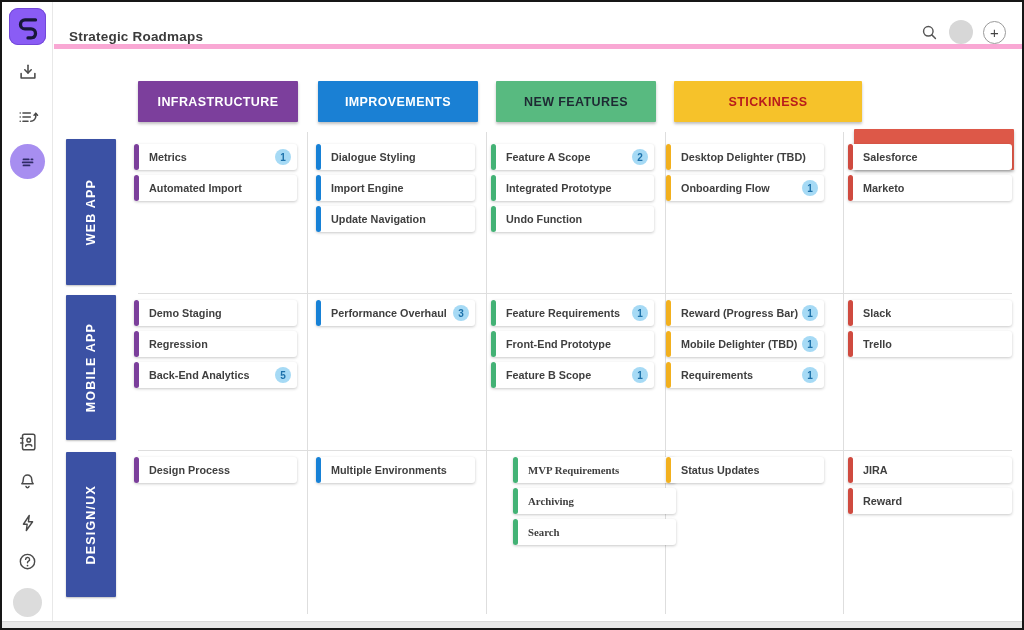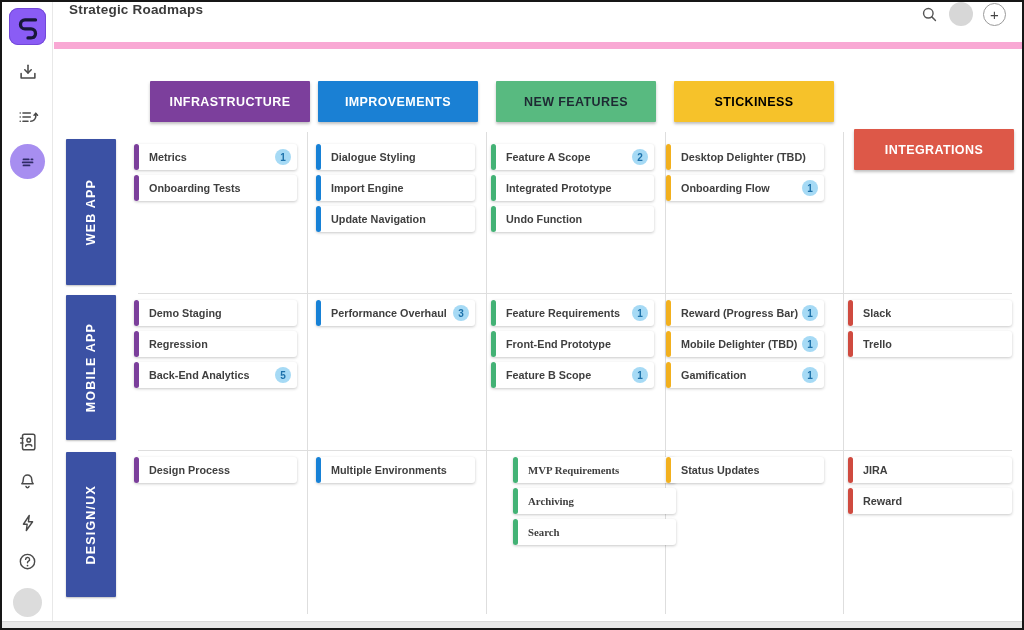--- a/index.html
+++ b/index.html
@@ -8,21 +8,21 @@
 
   
   .sidebar { position:absolute; left:0; top:0; width:51px; height:100%; background:#ffffff; border-right:1px solid #e8e8e8; z-index:5; }
   .logo { position:absolute; left:7px; top:6px; width:37px; height:37px; border-radius:9px; background:#8a5cf5; display:flex; align-items:center; justify-content:center; box-shadow:0 0 0 1px #7348d8 inset; }
   .side-icon { position:absolute; left:0; width:51px; display:flex; justify-content:center; align-items:center; cursor:pointer; }
   .side-icon svg { display:block; }
   .active-pill { width:35px; height:35px; border-radius:50%; background:#a78ef0; display:flex; align-items:center; justify-content:center; }
   .side-avatar { width:29px; height:29px; border-radius:50%; background:#dcdcdc; }
 
   
-  .topbar { position:absolute; left:52px; top:0; right:0; height:47px; background:#fff; border-bottom:7px solid #f9a8d4; display:flex; align-items:flex-start; z-index:4; }
+  .topbar { position:absolute; left:52px; top:0; right:0; height:47px; background:#fff; border-bottom:5px solid #f9a8d4; display:flex; align-items:flex-end; z-index:4; }
   .page-title { margin-left:15px; font-size:13.5px; font-weight:700; color:#3b3b3b; letter-spacing:.2px; }
   .topbar-right { margin-left:auto; margin-right:16px; display:flex; align-items:center; gap:10px; }
   .tb-avatar { width:24px; height:24px; border-radius:50%; background:#d7d7d7; }
   .tb-add { width:23px; height:23px; border-radius:50%; border:1px solid #9a9a9a; color:#444; font-size:15px; line-height:21px; text-align:center; background:#fff; cursor:pointer; }
 
   
   .board { position:absolute; inset:0; z-index:1; }
   .col-header { position:absolute; height:41px; display:flex; align-items:center; justify-content:center; font-size:12.5px; font-weight:700; letter-spacing:.4px; border-radius:1px; box-shadow:0 2px 3px rgba(0,0,0,.25); cursor:pointer; }
   .vline { position:absolute; width:1px; background:#dedede; }
   .hline { position:absolute; height:1px; background:#dedede; }
@@ -130,37 +130,37 @@
     </div>
   </header>
 
   <main class="board" id="board">
       <div class="vline" style="left: 305px; top: 130px; height: 482px;"></div>
       <div class="vline" style="left: 484px; top: 130px; height: 482px;"></div>
       <div class="vline" style="left: 663px; top: 130px; height: 482px;"></div>
       <div class="vline" style="left: 841px; top: 130px; height: 482px;"></div>
       <div class="hline" style="top: 291px; left: 136px; width: 874px;"></div>
       <div class="hline" style="top: 448px; left: 136px; width: 874px;"></div>
-      <div class="col-header" style="left: 148px; top: 79px; width: 160px; background: rgb(124, 63, 156); color: rgb(255, 255, 255);">INFRASTRUCTURE</div>
+      <div class="col-header" style="left: 136px; top: 79px; width: 160px; background: rgb(124, 63, 156); color: rgb(255, 255, 255);">INFRASTRUCTURE</div>
       <div class="col-header" style="left: 316px; top: 79px; width: 160px; background: rgb(26, 128, 212); color: rgb(255, 255, 255);">IMPROVEMENTS</div>
       <div class="col-header" style="left: 494px; top: 79px; width: 160px; background: rgb(88, 186, 128); color: rgb(30, 42, 51);">NEW FEATURES</div>
-      <div class="col-header" style="left: 672px; top: 79px; width: 160px; background: rgb(246, 194, 42); color: #000000;">STICKINESS</div>
+      <div class="col-header" style="left: 672px; top: 79px; width: 188px; background: rgb(246, 194, 42); color: #b91c1c;">STICKINESS</div>
       <div class="col-header" style="left: 852px; top: 79px; width: 160px; background: rgb(221, 88, 72); color: rgb(255, 255, 255); margin-top: 48px;">INTEGRATIONS</div>
       <div class="row-label" style="left: 64px; top: 137px; height: 146px; background: rgb(59, 81, 164);">
         <span>WEB APP</span>
       </div>
       <div class="cell" style="left: 132px; top: 142px; width: 163px;">
         <div class="card">
           <span class="accent" style="background: rgb(123, 63, 155);"></span>
           <span class="card-title">Metrics</span>
           <span class="badge" style="background: rgb(166, 218, 245); color: rgb(29, 113, 170);">1</span>
         </div>
         <div class="card">
           <span class="accent" style="background: rgb(123, 63, 155);"></span>
-          <span class="card-title">Onboarding Tests</span>
+          <span class="card-title">Automated Import</span>
         </div>
       </div>
       <div class="cell" style="left: 314px; top: 142px; width: 159px;">
         <div class="card">
           <span class="accent" style="background: rgb(23, 129, 214);"></span>
           <span class="card-title">Dialogue Styling</span>
         </div>
         <div class="card">
           <span class="accent" style="background: rgb(23, 129, 214);"></span>
           <span class="card-title">Import Engine</span>
@@ -189,20 +189,30 @@
         <div class="card">
           <span class="accent" style="background: rgb(242, 176, 30);"></span>
           <span class="card-title">Desktop Delighter (TBD)</span>
         </div>
         <div class="card">
           <span class="accent" style="background: rgb(242, 176, 30);"></span>
           <span class="card-title">Onboarding Flow</span>
           <span class="badge" style="background: rgb(166, 218, 245); color: rgb(29, 113, 170);">1</span>
         </div>
       </div>
+      <div class="cell" style="left: 846px; top: 142px; width: 164px;">
+        <div class="card">
+          <span class="accent" style="background: rgb(207, 74, 63);"></span>
+          <span class="card-title">Salesforce</span>
+        </div>
+        <div class="card">
+          <span class="accent" style="background: rgb(207, 74, 63);"></span>
+          <span class="card-title">Marketo</span>
+        </div>
+      </div>
       <div class="row-label" style="left: 64px; top: 293px; height: 145px; background: rgb(59, 81, 164);">
         <span>MOBILE APP</span>
       </div>
       <div class="cell" style="left: 132px; top: 298px; width: 163px;">
         <div class="card">
           <span class="accent" style="background: rgb(123, 63, 155);"></span>
           <span class="card-title">Demo Staging</span>
         </div>
         <div class="card">
           <span class="accent" style="background: rgb(123, 63, 155);"></span>
@@ -243,21 +253,21 @@
           <span class="card-title">Reward (Progress Bar)</span>
           <span class="badge" style="background: rgb(166, 218, 245); color: rgb(29, 113, 170);">1</span>
         </div>
         <div class="card">
           <span class="accent" style="background: rgb(242, 176, 30);"></span>
           <span class="card-title">Mobile Delighter (TBD)</span>
           <span class="badge" style="background: rgb(166, 218, 245); color: rgb(29, 113, 170);">1</span>
         </div>
         <div class="card">
           <span class="accent" style="background: rgb(242, 176, 30);"></span>
-          <span class="card-title">Gamification</span>
+          <span class="card-title">Requirements</span>
           <span class="badge" style="background: rgb(166, 218, 245); color: rgb(29, 113, 170);">1</span>
         </div>
       </div>
       <div class="cell" style="left: 846px; top: 298px; width: 164px;">
         <div class="card">
           <span class="accent" style="background: rgb(207, 74, 63);"></span>
           <span class="card-title">Slack</span>
         </div>
         <div class="card">
           <span class="accent" style="background: rgb(207, 74, 63);"></span>

